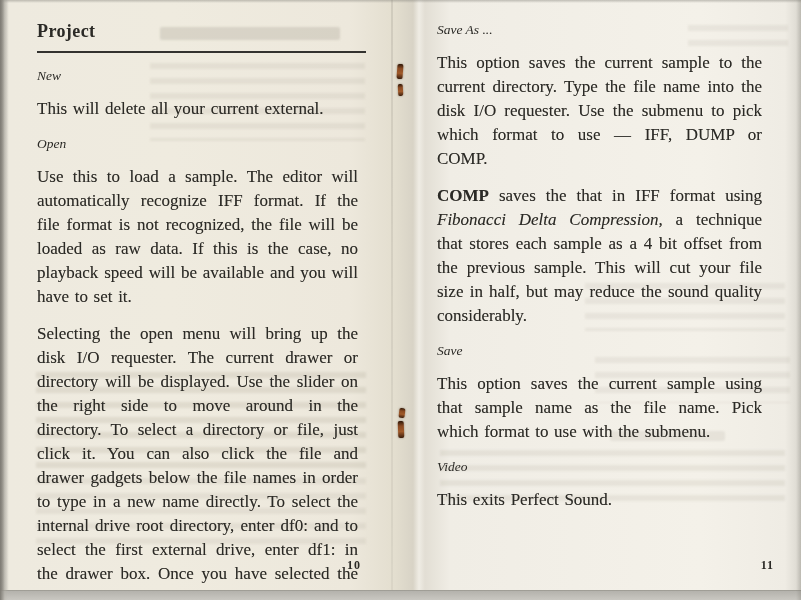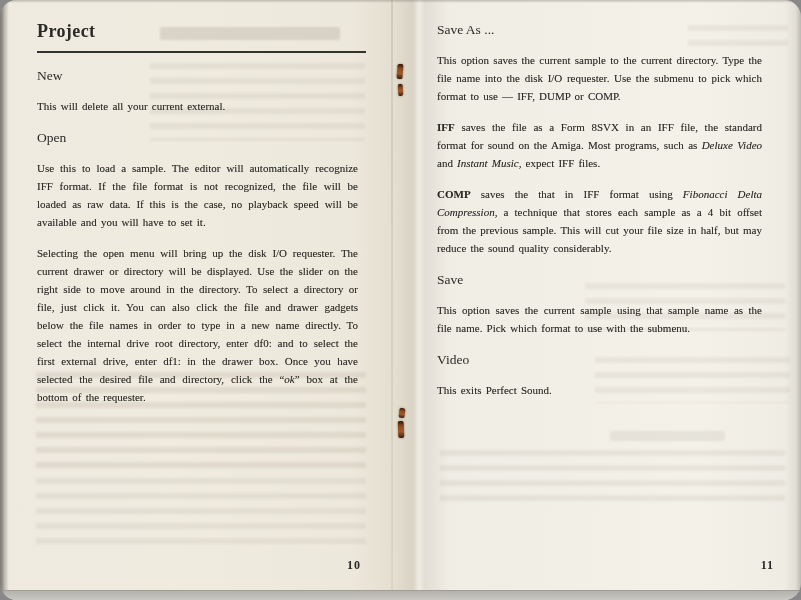--- a/index.html
+++ b/index.html
@@ -10,21 +10,20 @@
     font-family:"Liberation Serif", serif;
     color:#2b2a26;
     background:
       linear-gradient(90deg,
         #8e8b85 0px, #c2bfb6 4px, #eeeadf 9px,
         #efebdf 170px, #ede8dc 350px,
         #e3decf 395px, #d8d3c6 413px,
         #efece4 419px, #e2ded4 425px,
         #f0ede5 450px, #f4f1e9 700px,
         #efece4 785px, #d9d6ce 801px);
-    border-radius: 17px;
   }
   
   .edge-top{position:absolute;left:0;top:0;right:0;height:3px;
     background:linear-gradient(180deg, rgba(140,138,130,.5), rgba(140,138,130,0));}
   .edge-bottom{position:absolute;left:0;bottom:0;right:0;height:9px;
     background:linear-gradient(180deg,#b4b2ac,#c9c7c1);
     border-top:1px solid rgba(110,108,100,.45);}
   .edge-right{position:absolute;right:0;top:0;bottom:0;width:5px;
     background:linear-gradient(270deg, rgba(120,118,110,.30), rgba(120,118,110,0));}
   .gutter-crease{position:absolute;left:391px;top:0;bottom:9px;width:2px;
@@ -44,23 +43,23 @@
       rgba(125,117,98,.13) 0 6px, rgba(125,117,98,0) 6px 15px);}
   .ghost.lines-faint{background:repeating-linear-gradient(180deg,
       rgba(125,117,98,.09) 0 6px, rgba(125,117,98,0) 6px 15px);}
   .ghost.block{background:rgba(118,110,92,.18);border-radius:2px;}
   
   .page{position:absolute;top:21px;}
   .page-left{left:37px;width:329px;}
   .page-right{left:437px;width:333px;}
   .page-title{margin:0 0 9px 0;font-size:18px;font-weight:700;letter-spacing:.4px;}
   .title-rule{border:0;border-top:2px solid #33322f;margin:0 0 4px 0;}
-  .sec-heading{font-size:13.5px;margin:15px 0 13px 0;}
+  .sec-heading{font-style:italic;font-size:13.5px;margin:15px 0 13px 0;}
   .page-right .section:first-child .sec-heading{margin-top:1px;}
-  .page p{margin:0 8px 13px 0;font-size:11px;line-height:18px;
+  .page p{margin:0 8px 13px 0;font-size:17px;line-height:24px;
     text-align:justify;word-spacing:1.4px;
     text-shadow:0 0 .5px rgba(60,55,45,.4);}
   .page p .b{font-weight:700;}
   .page p .i{font-style:italic;}
   .pagenum{position:absolute;top:558px;text-align:right;
     font-size:12px;font-weight:700;letter-spacing:1px;}
   .pagenum-left{left:32px;width:329px;}
   .pagenum-right{left:441px;width:333px;}
 </style>
 </head>
@@ -99,21 +98,20 @@
         </div>
       </div>
   </div>
   <div class="pagenum pagenum-left">10</div>
 
   <div class="page page-right">
     <div>
         <div class="section">
           <div class="sec-heading">Save As ...</div>
           <p><span class="">This option saves the current sample to the current directory. Type the file name into the disk I/O requester. Use the submenu to pick which format to use — IFF, DUMP or COMP.</span></p>
-          <p><span class="b ">IFF</span><span class=""> saves the file as a Form 8SVX in an IFF file, the standard format for sound on the Amiga. Most programs, such as </span><span class="i">Deluxe Video</span><span class=""> and </span><span class="i">Instant Music,</span><span class=""> expect IFF files.</span></p>
           <p><span class="b ">COMP</span><span class=""> saves the that in IFF format using </span><span class="i">Fibonacci Delta Compression,</span><span class=""> a technique that stores each sample as a 4 bit offset from the previous sample. This will cut your file size in half, but may reduce the sound quality considerably.</span></p>
         </div>
         <div class="section">
           <div class="sec-heading">Save</div>
           <p><span class="">This option saves the current sample using that sample name as the file name. Pick which format to use with the submenu.</span></p>
         </div>
         <div class="section">
           <div class="sec-heading">Video</div>
           <p><span class="">This exits Perfect Sound.</span></p>
         </div>

